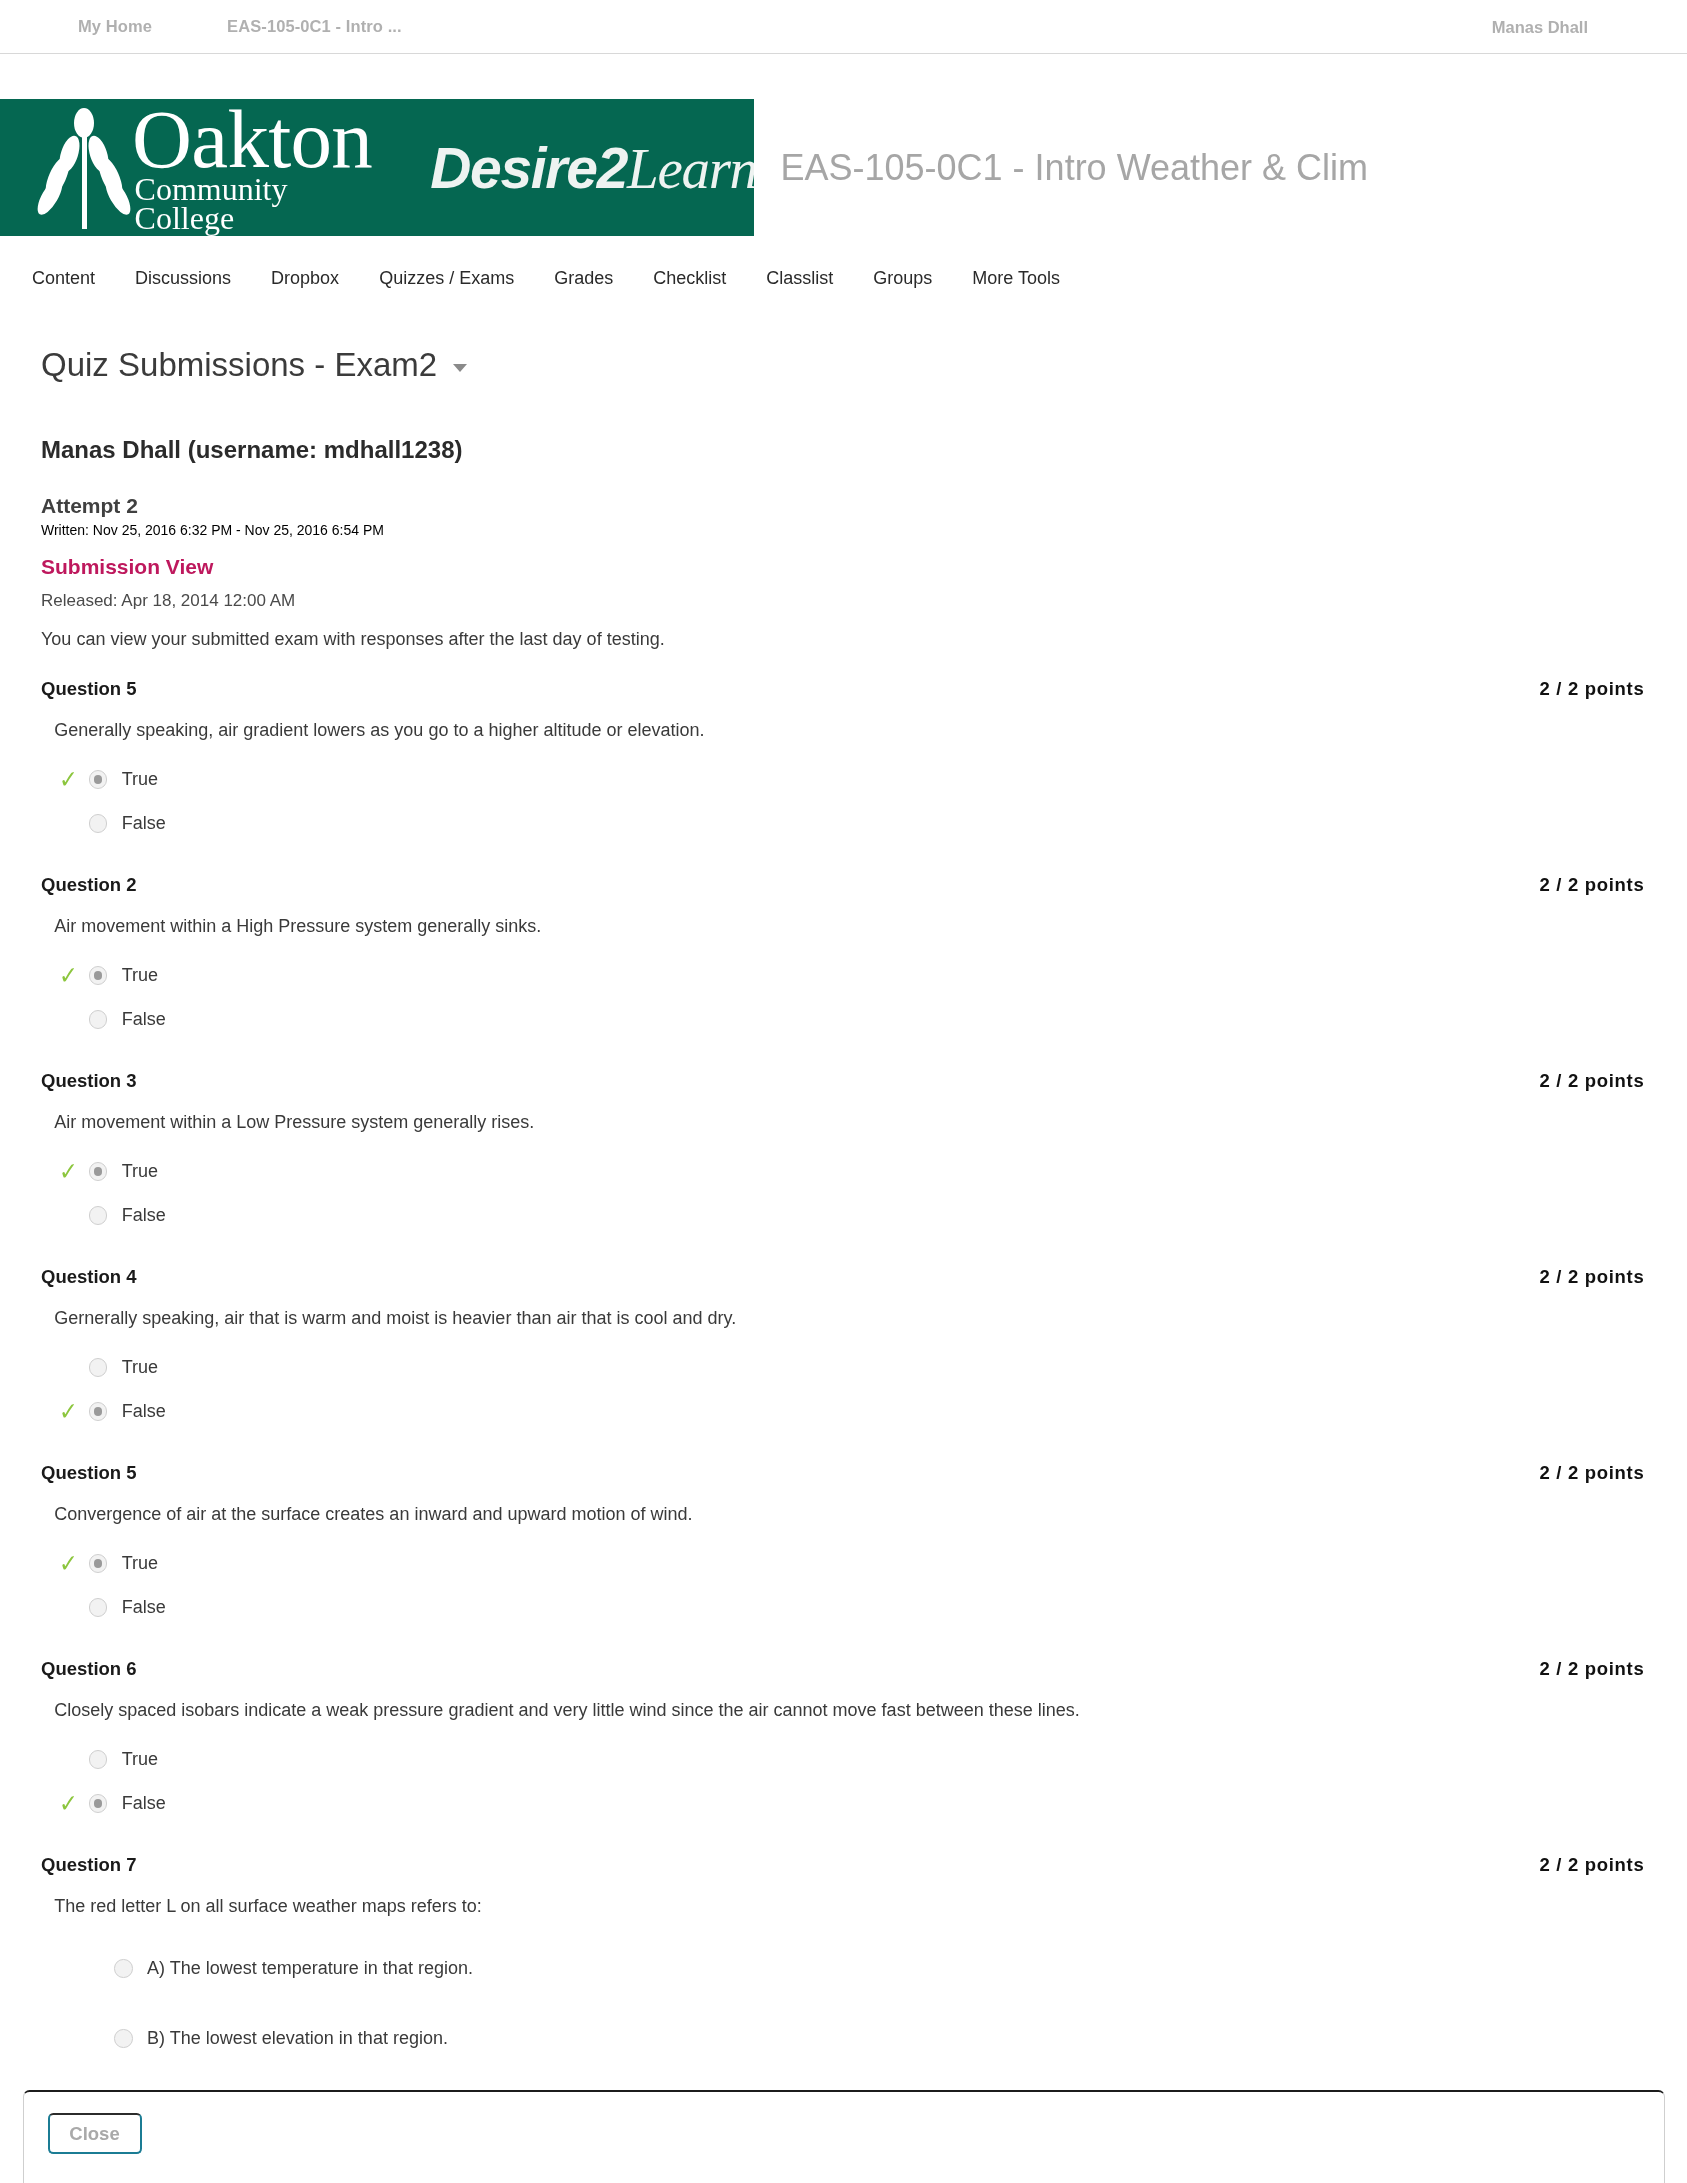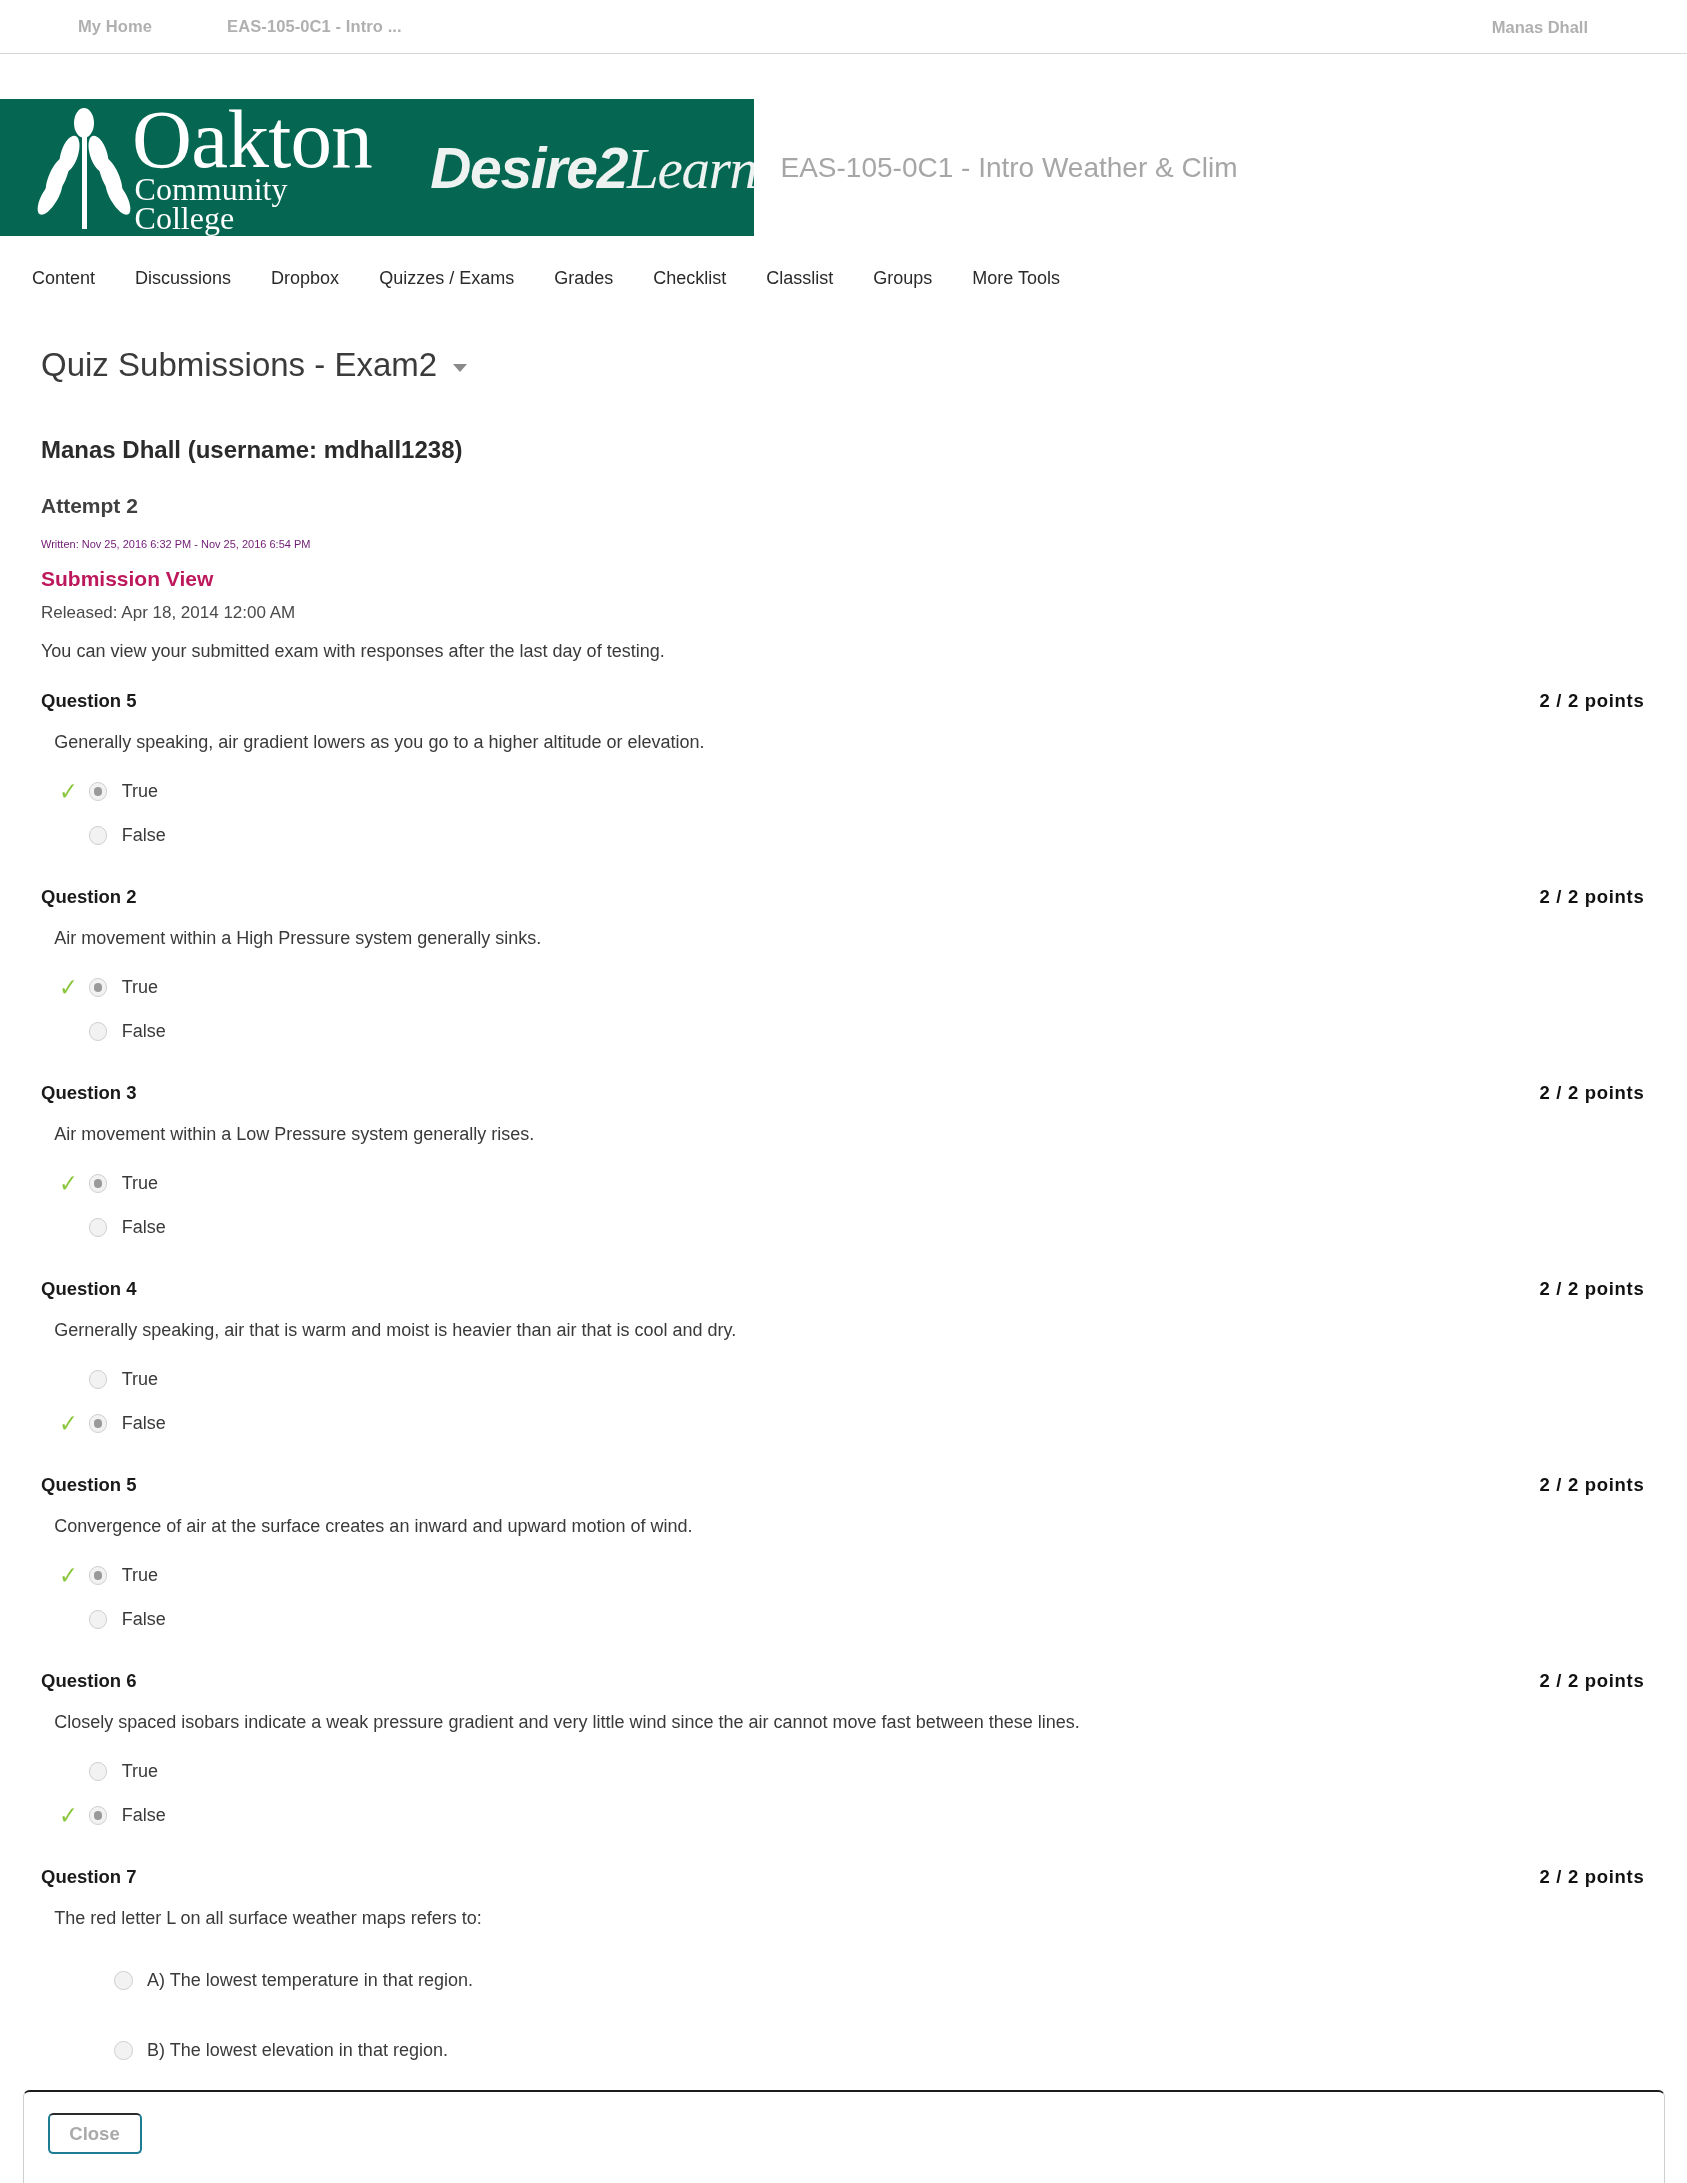--- a/index.html
+++ b/index.html
@@ -121,21 +121,21 @@
     white-space: nowrap;
   }
   .d2l-text b { font-family: "Liberation Sans", sans-serif; font-weight: bold; font-style: italic;}
   .d2l-mol {
     position: relative;
     width: 64px;
     height: 74px;
     margin-left: -4px;
   }
   .course-title {
-    font-size: 28px;
+    font-size: 36px;
     color: #a6a6a6;
     margin-left: 26.5px;
     white-space: nowrap;
   }
 
   
   .navbar {
     margin-top: 23px;
     display: flex;
     align-items: center;
@@ -181,23 +181,23 @@
     color: #2b2b2b;
     margin-top: 30px;
   }
   .attempt-head {
     font-size: 21px;
     font-weight: bold;
     color: #404040;
     margin-top: 30px;
   }
   .written-line {
-    font-size: 11px;
-    color: #701a75;
-    margin-top: 20px;
+    font-size: 14px;
+    color: #000000;
+    margin-top: 4px;
   }
   .subview-head {
     font-size: 21px;
     font-weight: bold;
     color: #be185d;
     margin-top: 17px;
   }
   .released-line {
     font-size: 17px;
     color: #4a4a4a;

